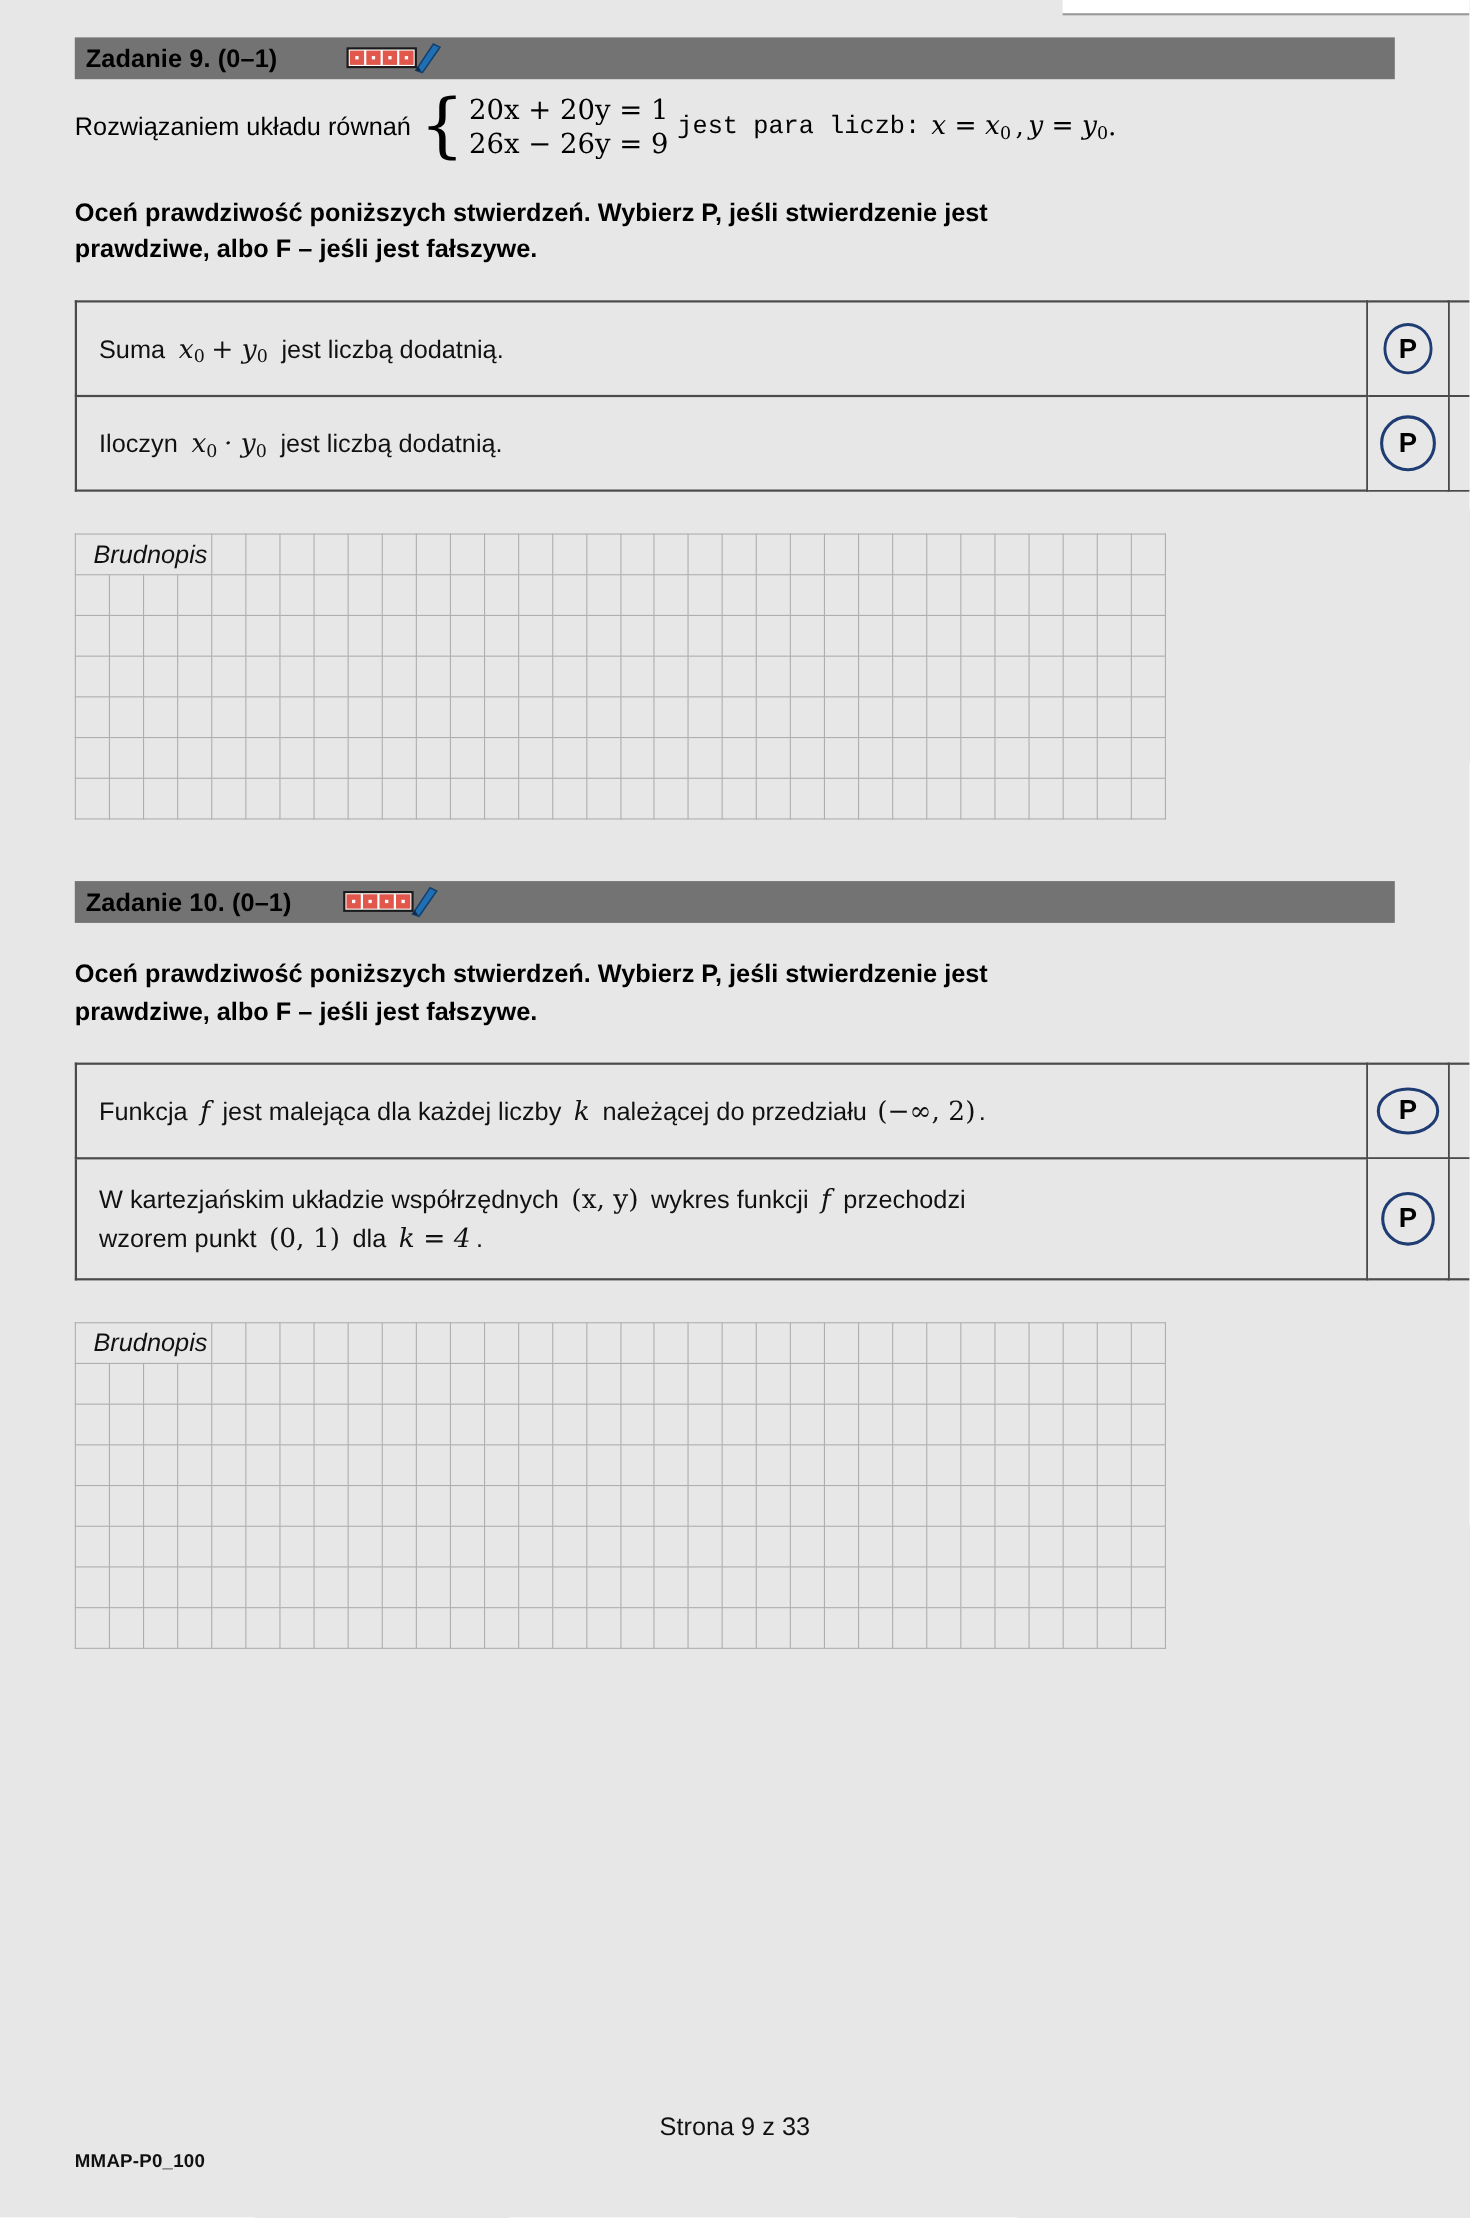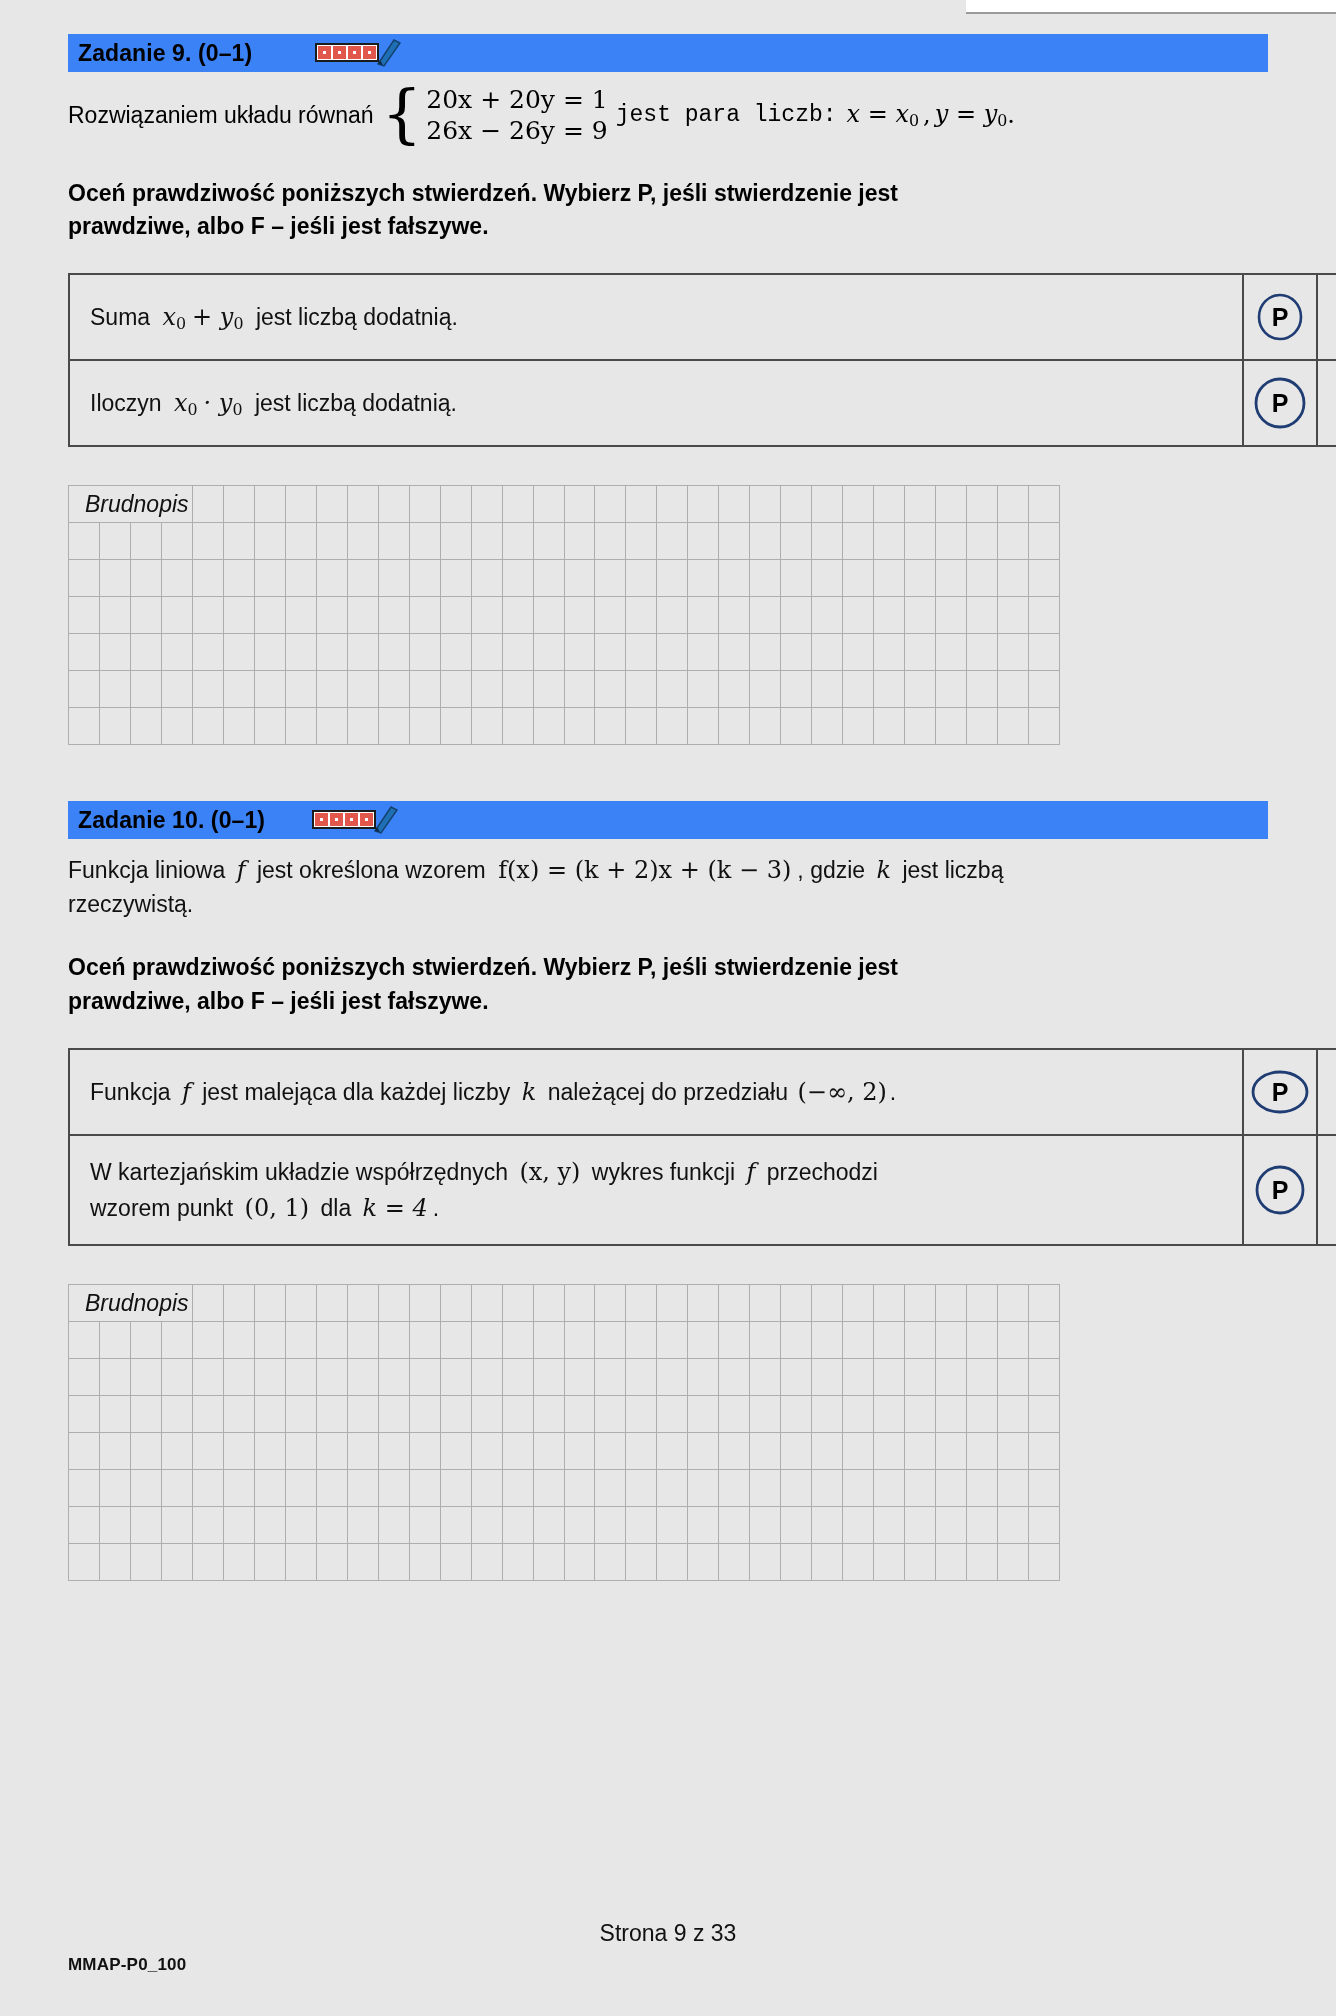--- a/index.html
+++ b/index.html
@@ -37,21 +37,21 @@
   }
   .content {
     position: absolute;
     left: 68px;
     top: 34px;
     width: 1200px;
   }
 
   
   .task-bar {
-    background: #3b82f6;
+    background: #737373;
     height: 38px;
     display: flex;
     align-items: center;
     padding-left: 10px;
     position: relative;
   }
   .task-bar .task-title {
     font-weight: bold;
     font-size: 23px;
     color: #000;
@@ -562,31 +562,20 @@
           <rect x="9" y="13" width="3" height="3" fill="#ffffff"></rect>
           <rect x="24" y="13" width="3" height="3" fill="#ffffff"></rect>
           <rect x="39" y="13" width="3" height="3" fill="#ffffff"></rect>
           <rect x="54" y="13" width="3" height="3" fill="#ffffff"></rect>
           <polygon points="64,26 80,2 86,5 70,28" fill="#1f6fb5" stroke="#14406b" stroke-width="1.4"></polygon>
           <polygon points="64,26 69,27 66,22" fill="#0d2b4a"></polygon>
         </svg>
       </span>
     </div>
 
-    <div class="body-text">
-      <div>
-        <span>Funkcja liniowa</span>
-        <span class="math" style="margin:0 5px;">f</span>
-        <span>jest określona wzorem</span>
-        <span class="math-up" style="margin:0 6px;">f(x) = (k + 2)x + (k − 3)</span><span>, gdzie</span>
-        <span class="math" style="margin:0 5px;">k</span>
-        <span>jest liczbą</span>
-      </div>
-      <div>rzeczywistą.</div>
-    </div>
 
     <div class="bold-instr">
       <div>Oceń prawdziwość poniższych stwierdzeń. Wybierz P, jeśli stwierdzenie jest</div>
       <div>prawdziwe, albo F – jeśli jest fałszywe.</div>
     </div>
 
     <table class="pf-table">
       <tbody>
           <tr>
         <td>

